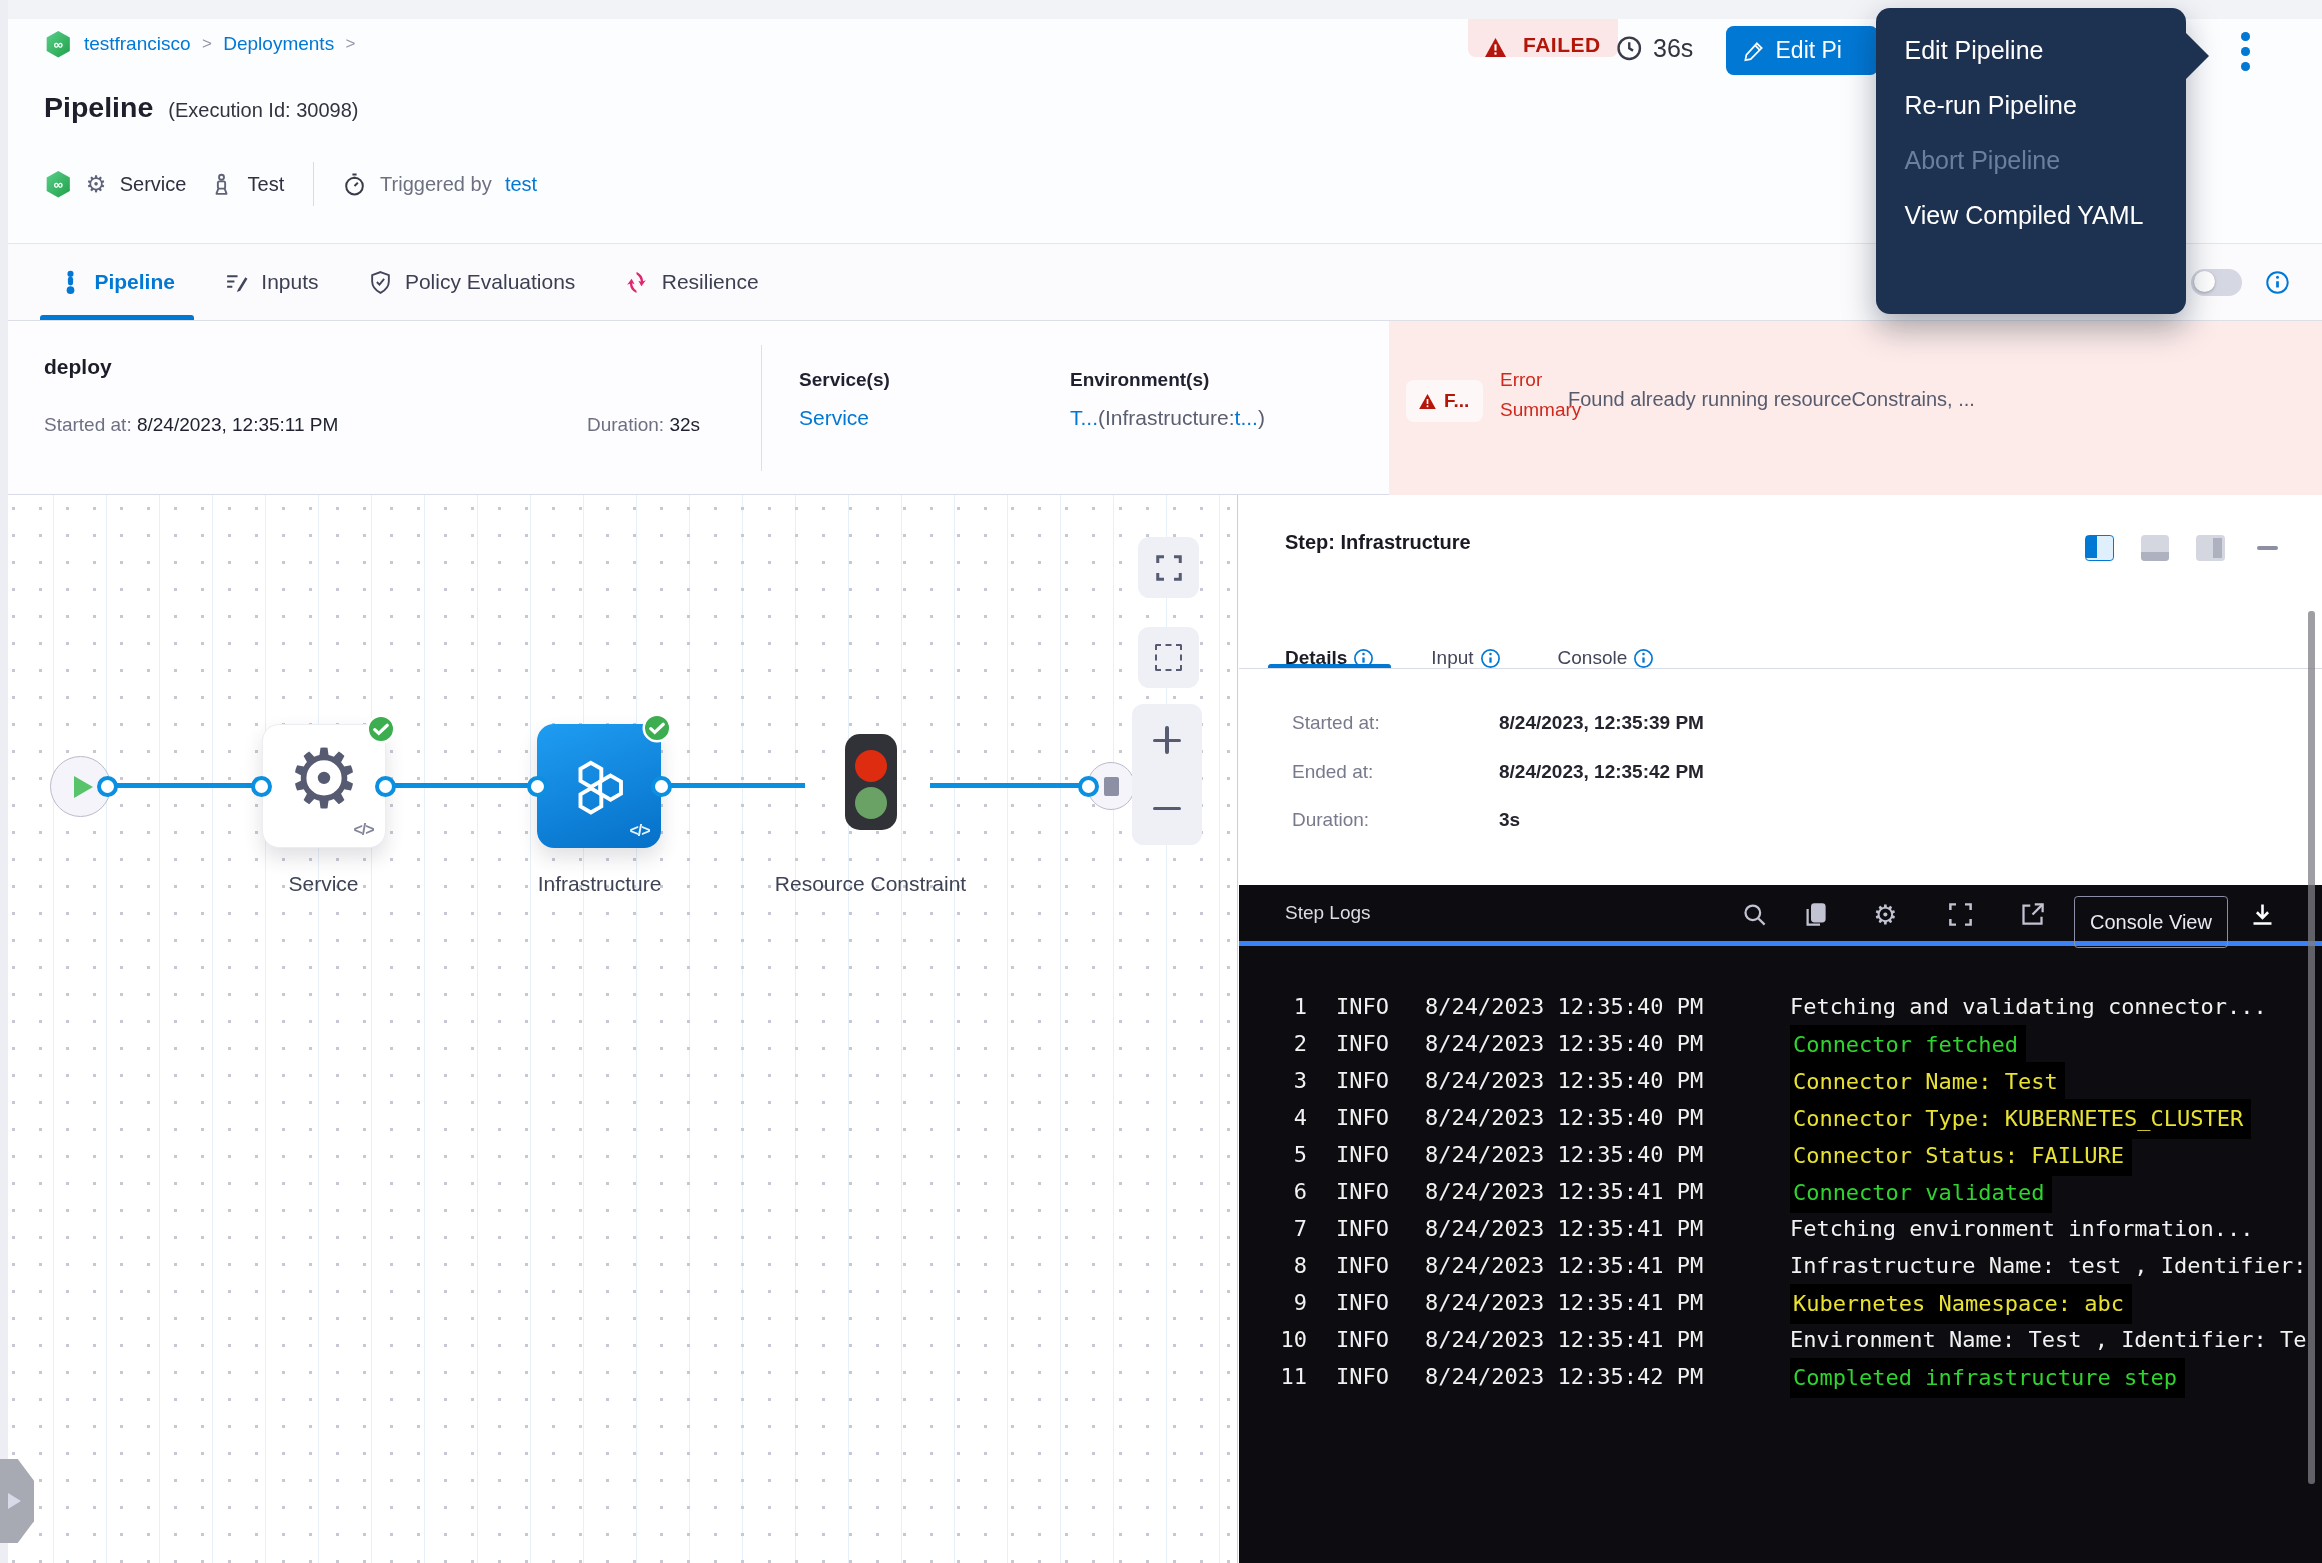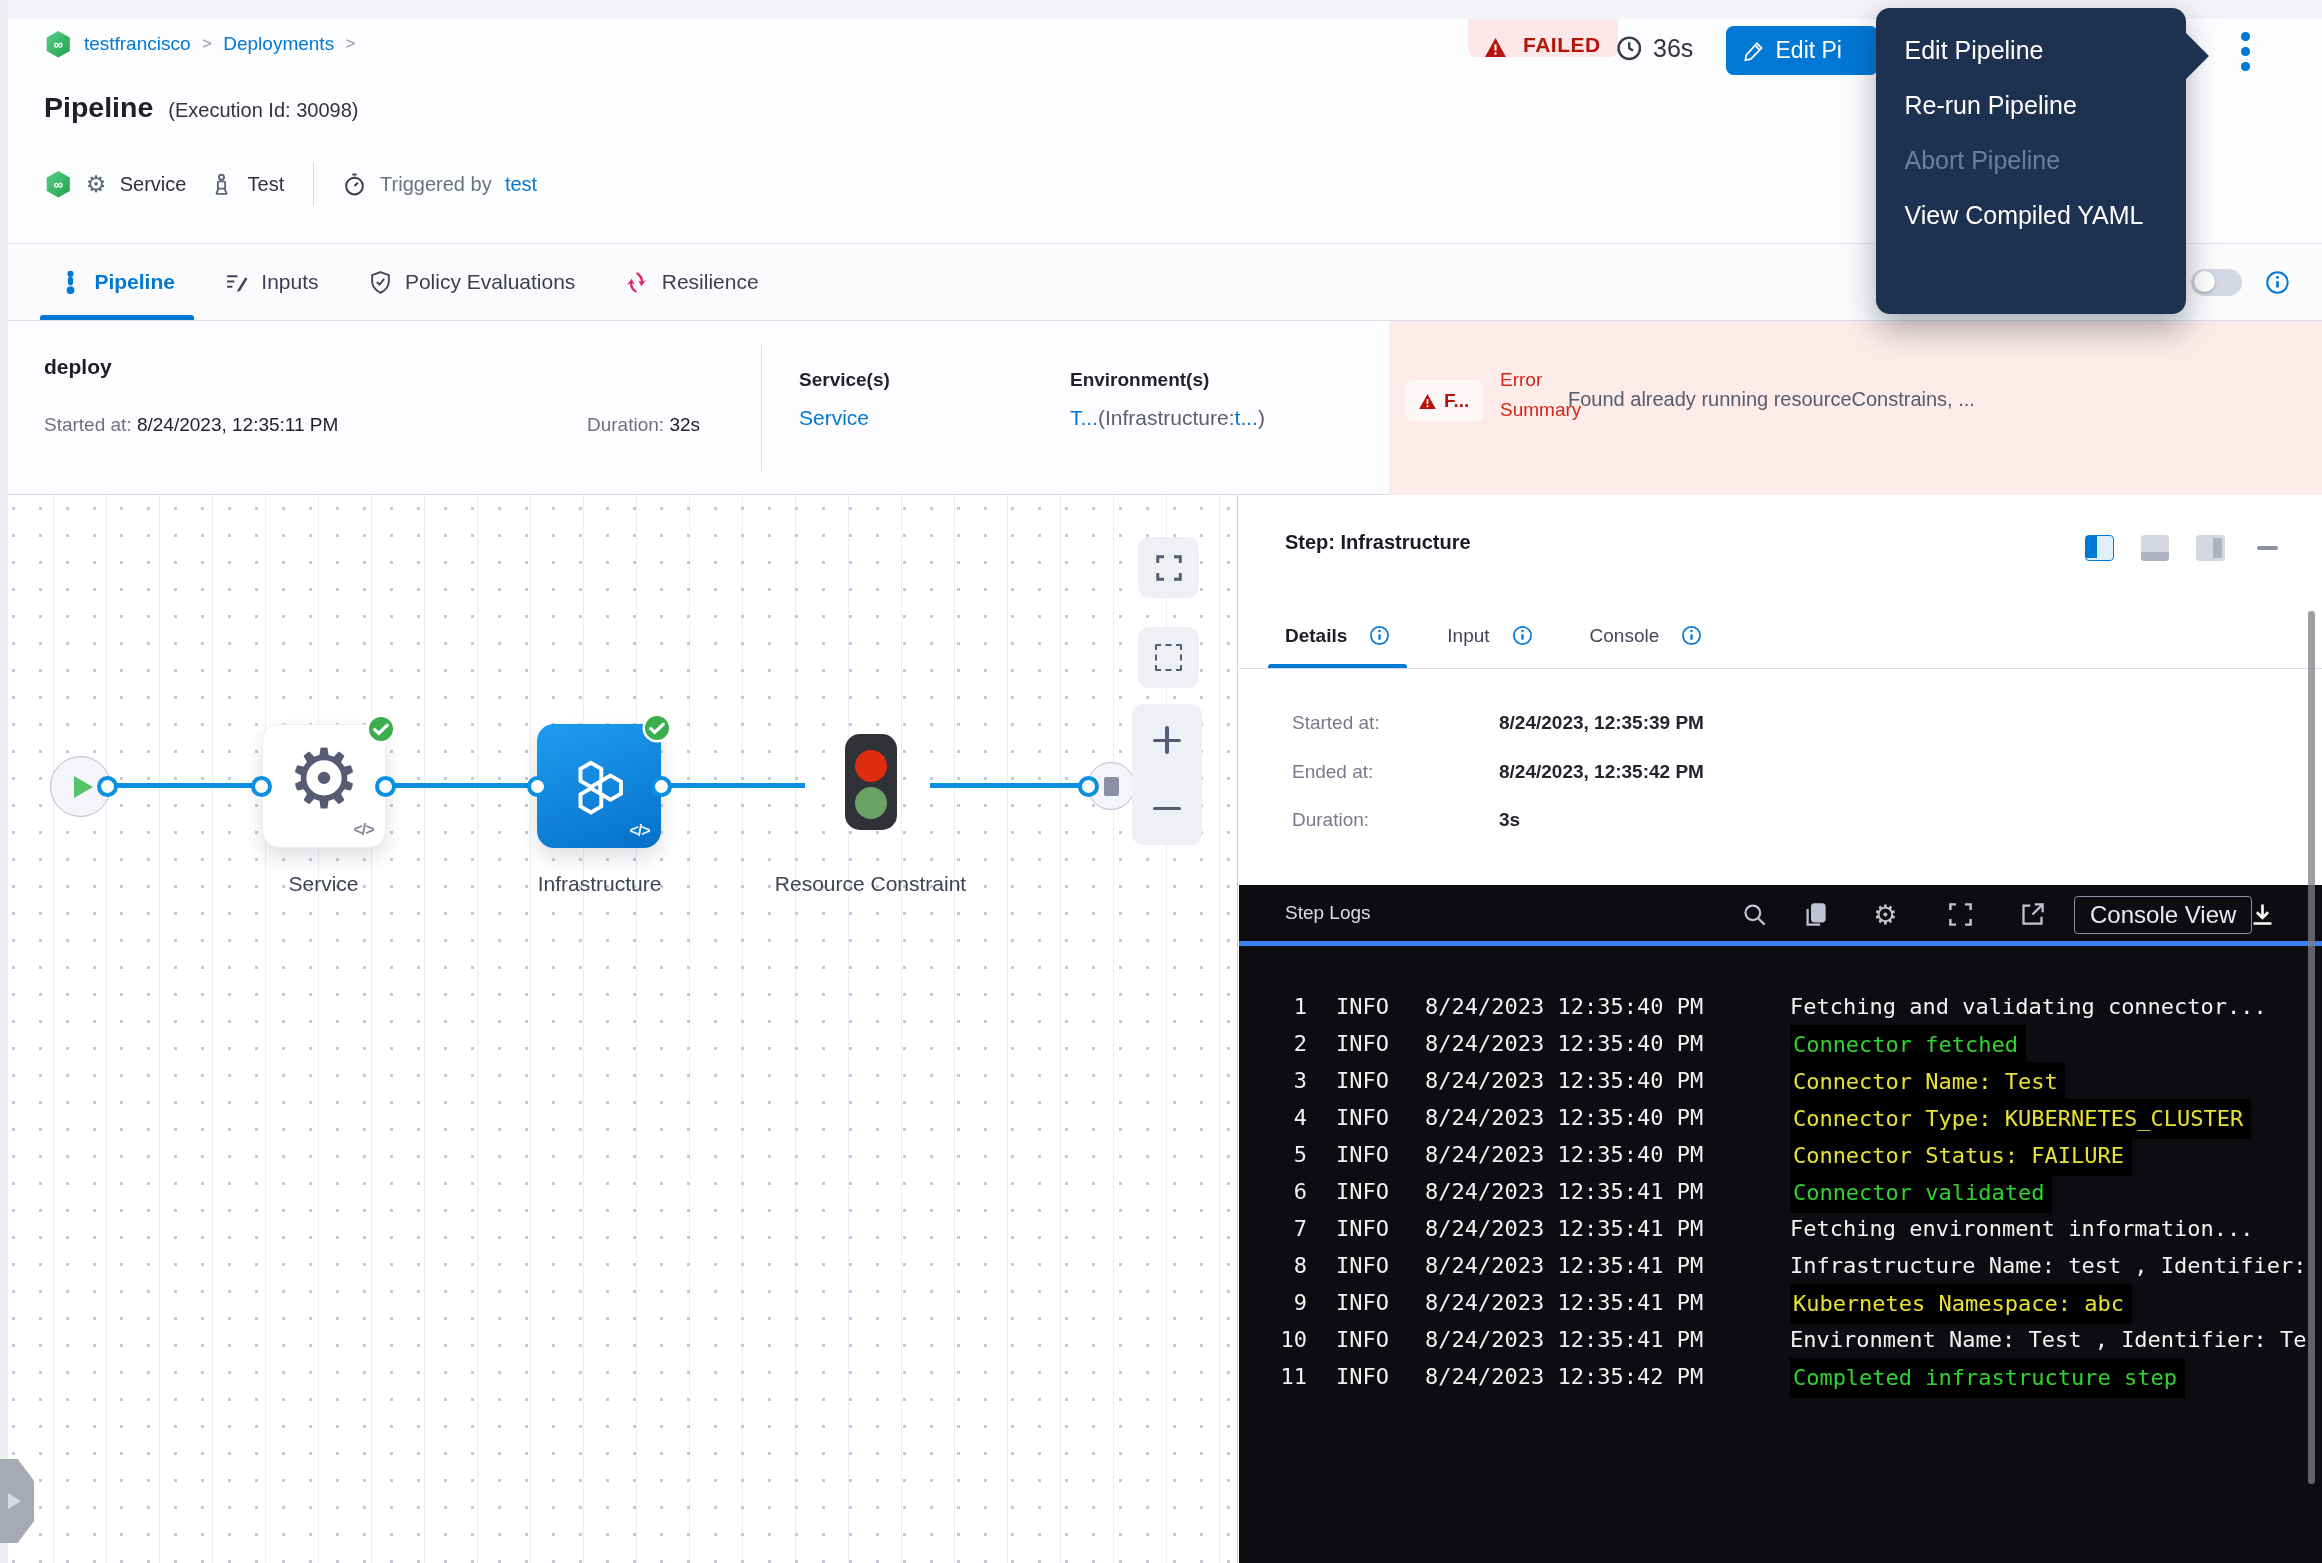--- a/index.html
+++ b/index.html
@@ -108,34 +108,34 @@
 .panel-title{left:46px;top:36px;font-size:20px;font-weight:bold;color:#1a1a25}
 .layout-icons{left:846px;top:40px;display:flex;align-items:center;gap:27px}
 .li1{width:28.5px;height:26px;border:1.9px solid #0278d5;border-radius:3.8px;background:#dff0fc;position:relative;cursor:pointer}
 .li1::after{content:"";position:absolute;left:0;top:0;width:10.5px;height:22px;background:#0278d5}
 .li2{width:28.5px;height:26px;border-radius:3.8px;background:#d4d6e0;position:relative;cursor:pointer}
 .li2::after{content:"";position:absolute;left:0;bottom:0;width:28.5px;height:8.6px;background:#aeb1c0;border-radius:0 0 3.8px 3.8px}
 .li3{width:28.5px;height:26px;border-radius:3.8px;background:#d4d6e0;position:relative;cursor:pointer}
 .li3::after{content:"";position:absolute;right:2.9px;top:2.9px;width:8.6px;height:20px;background:#aeb1c0}
 .panel-min{width:21px;height:3.8px;background:#8d90a2;border-radius:1.9px;cursor:pointer;margin-left:5.7px}
 .panel-tabs{left:46px;top:107px;display:flex;gap:57px;height:67px;align-items:center}
-.ptab{display:flex;align-items:center;gap:22px;font-size:19px;color:#434659;position:relative;height:67px;cursor:pointer}
+.ptab{display:flex;align-items:flex-end;gap:6px;font-size:19px;color:#434659;position:relative;height:67px;cursor:pointer}
 .ptab.active{font-weight:bold;color:#1c1d27}
 .ptab.active::after{content:"";position:absolute;left:-17px;right:-17px;bottom:0;height:4.8px;background:#0278d5;border-radius:2.9px 2.9px 0 0}
 .ptabs-border{left:0;top:173px;width:1083px;height:1px;background:#dadce5}
 .detail-row{left:53px;font-size:19px}
 .detail-row .dl{display:inline-block;width:207px;color:#777a8c}
 .detail-row .dv{color:#23242e;font-weight:600}
 
 .logs{left:0;top:390px;width:1083px;bottom:0;height:679px;background:#0d0d11;overflow:hidden}
 .logs-head{position:absolute;left:0;top:0;width:1083px;height:61px;border-bottom:5px solid #3b82f6;display:flex;align-items:center}
 .logs-title{position:absolute;left:46px;font-size:19px;color:#dcdce6}
 .log-ico{position:absolute;top:16px;width:28.5px;height:28.5px;cursor:pointer}
 .gear-glyph{font-size:27px;color:#c2c3d2;line-height:28.5px;text-align:center}
-.console-btn{position:absolute;left:835px;top:11.4px;height:38px;padding:0 15px;border:1px solid #8c8ea6;border-radius:3.8px;color:#e9e9f2;font-size:24px;display:flex;align-items:center;cursor:pointer}
+.console-btn{position:absolute;left:835px;top:11.4px;height:52px;padding:0 15px;border:1px solid #8c8ea6;border-radius:3.8px;color:#e9e9f2;font-size:20px;display:flex;align-items:center;cursor:pointer}
 .log-rows{position:absolute;left:0;top:61px;width:1083px;bottom:0;padding-top:42px;font-family:"DejaVu Sans Mono",monospace;font-size:22px}
 .log-row{position:relative;height:37px;line-height:37px;white-space:nowrap}
 .log-num{position:absolute;left:0;width:68px;text-align:right;color:#f2f2f2}
 .log-level{position:absolute;left:97px;color:#f2f2f2}
 .log-time{position:absolute;left:186px;color:#f2f2f2}
 .log-msg{position:absolute;left:551px}
 .c-white{color:#f2f2f2}
 .c-green{color:#2fd42f;background:#000;padding:1px 7.6px 1.9px 2.9px}
 .c-yellow{color:#e8e233;background:#000;padding:1px 7.6px 1.9px 2.9px}
 

